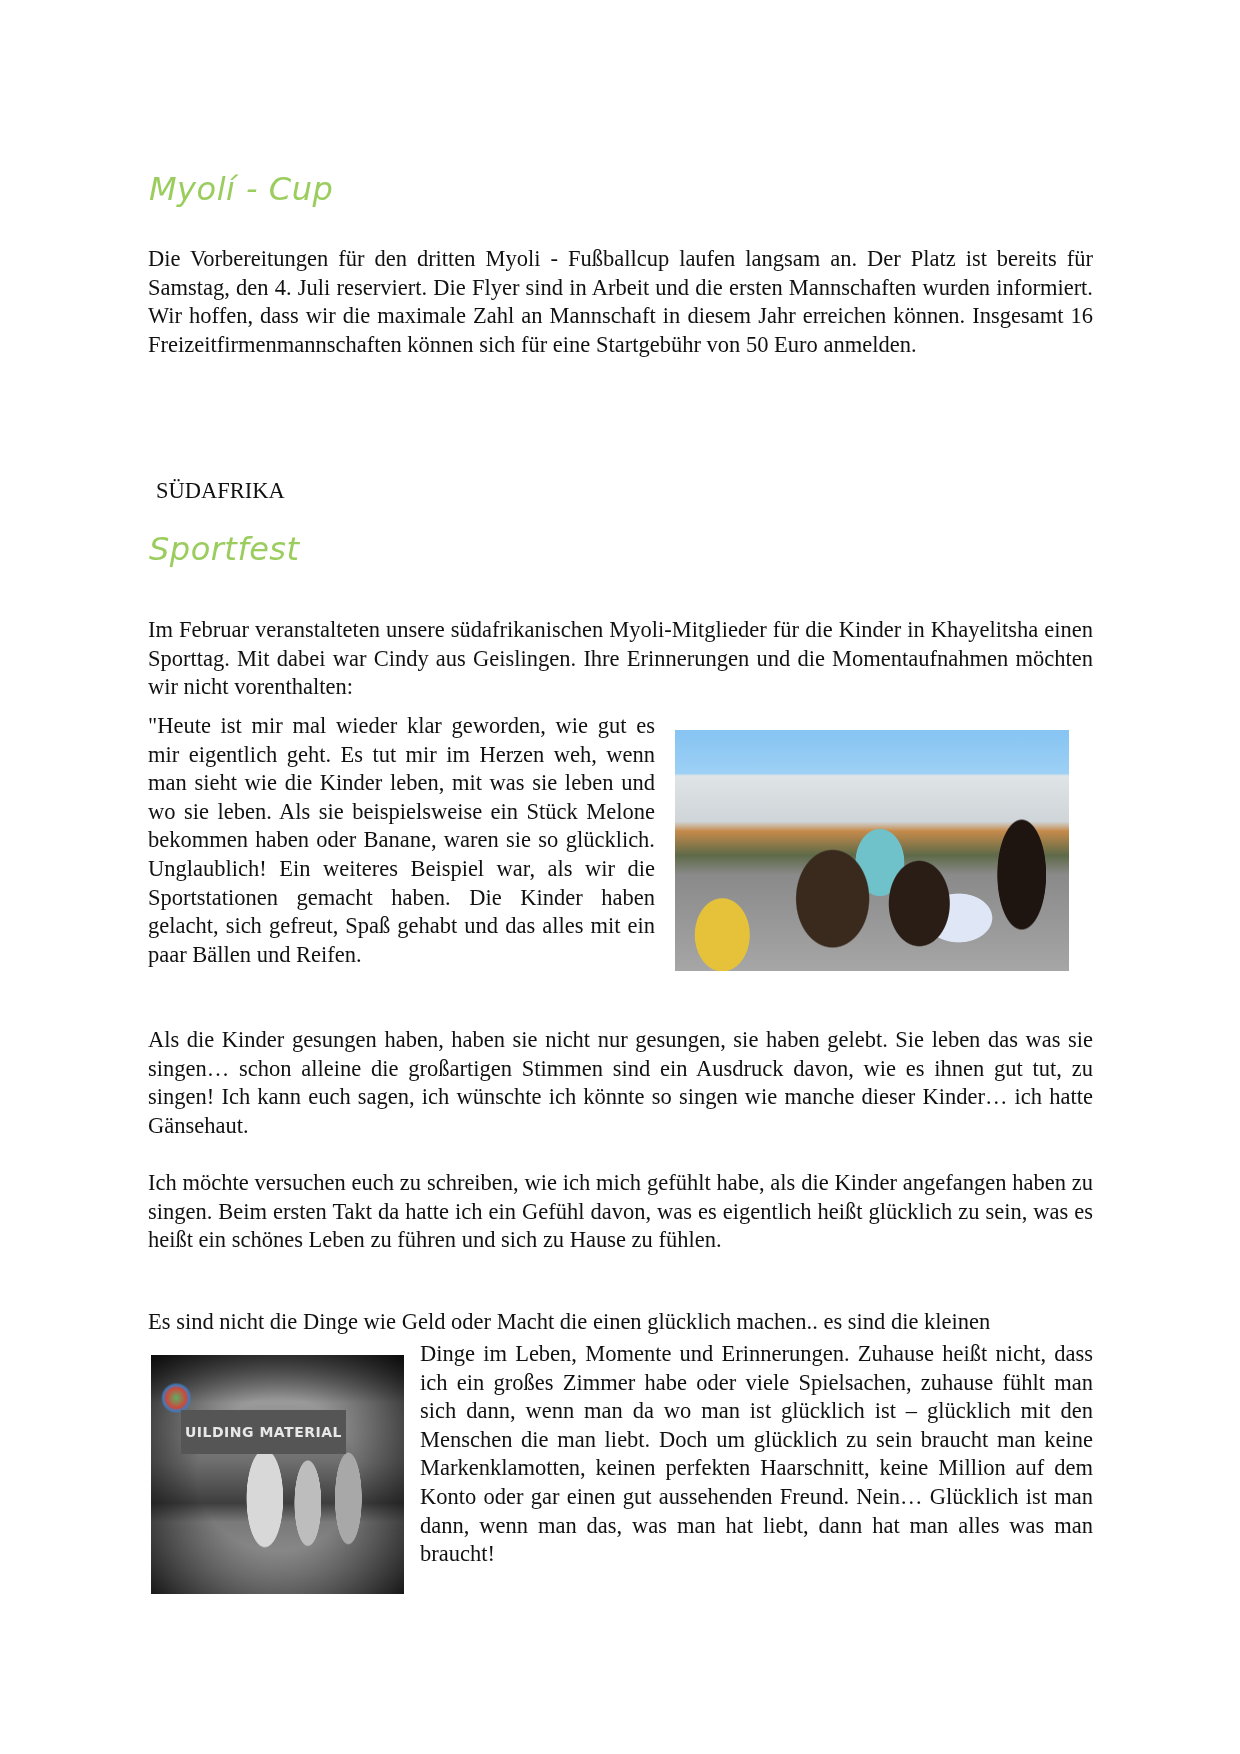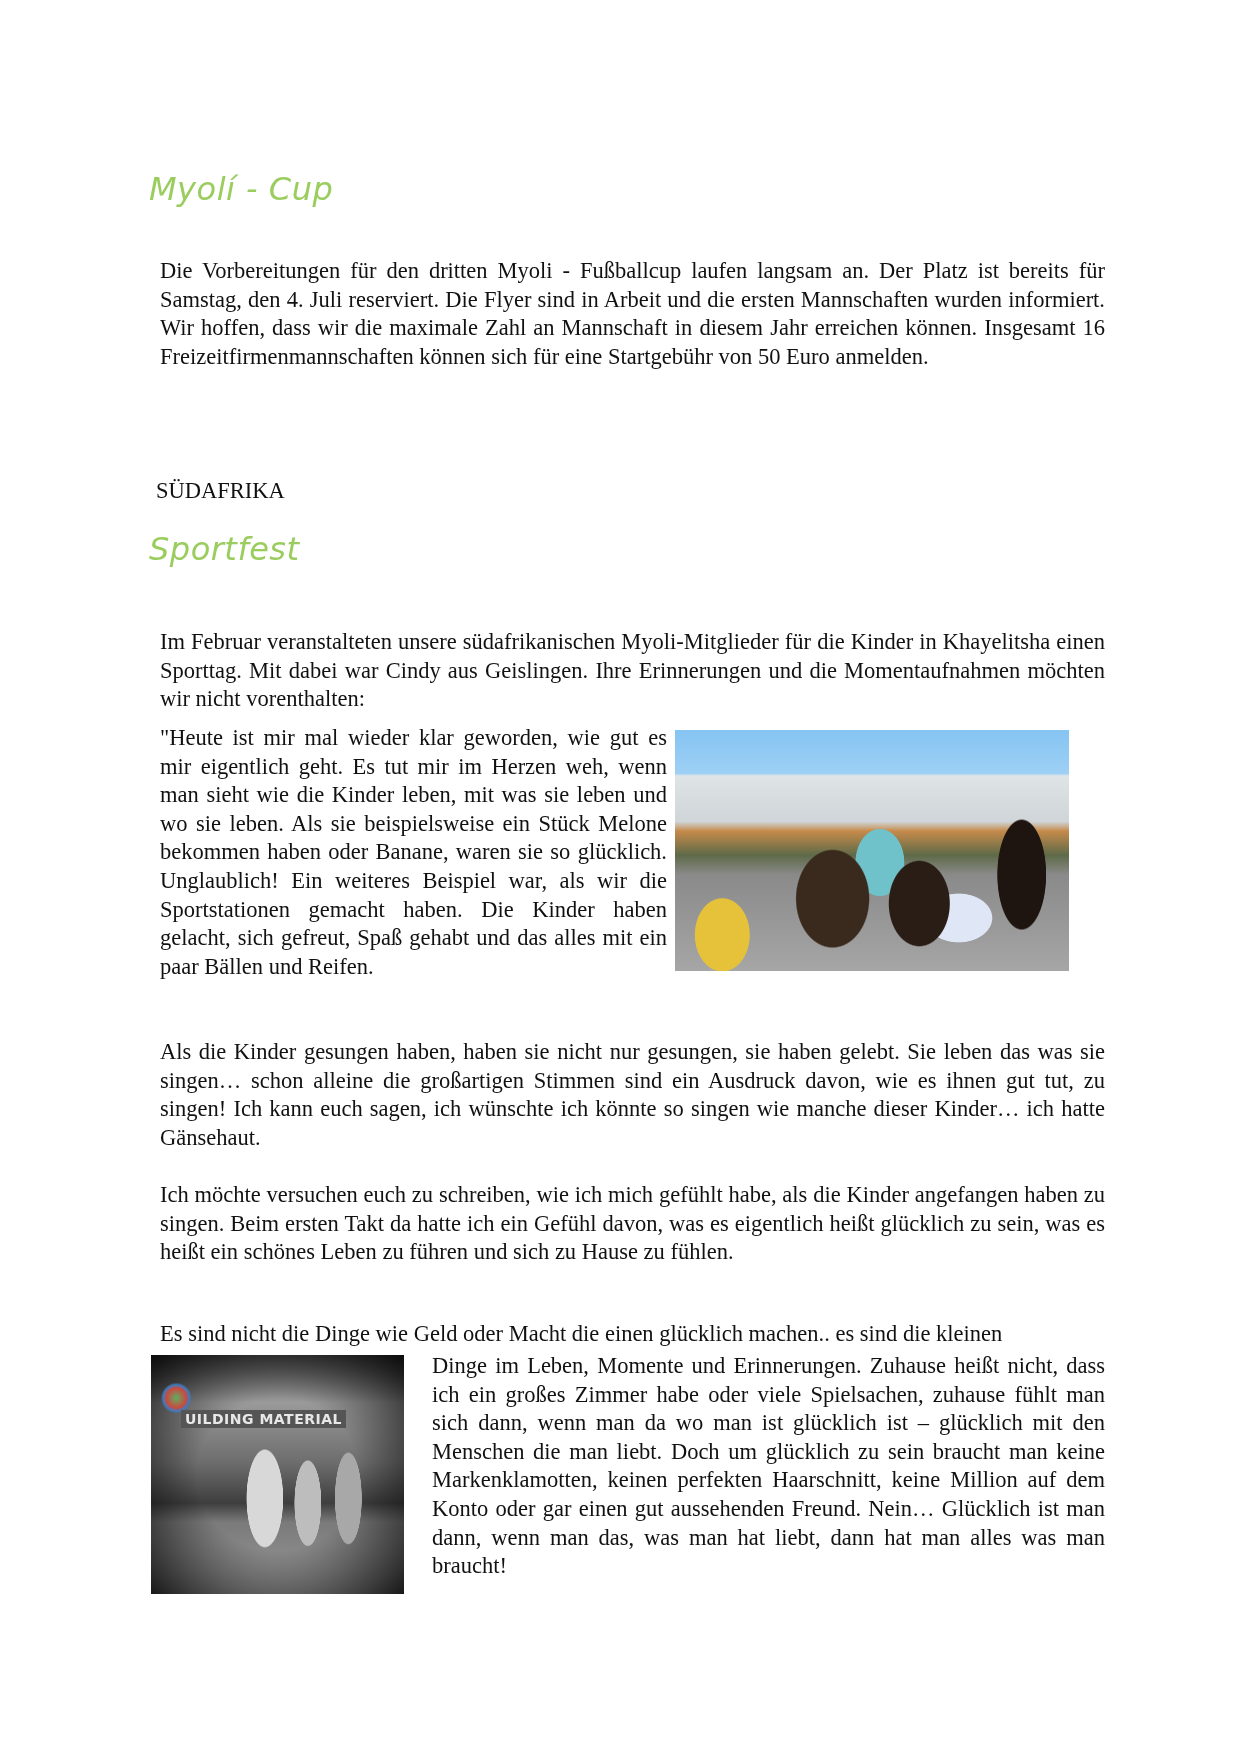--- a/index.html
+++ b/index.html
@@ -1,21 +1,21 @@
 <!DOCTYPE html>
 <html><head>
 <meta charset="utf-8">
 <style>
   html, body { margin: 0; padding: 0; background: #ffffff; }
   body { width: 1240px; height: 1754px; position: relative; overflow: hidden;
          font-family: "Liberation Serif", "DejaVu Serif", serif; color: #111; }
   .heading { position: absolute; left: 149px; font-family: "DejaVu Sans", sans-serif;
              font-style: italic; color: #9acd5e; font-size: 32px; letter-spacing: 0.5px; }
   .para { position: absolute; left: 148px; width: 945px; font-size: 22.5px; line-height: 28.6px;
-          text-align: justify; margin: 12px; }
+          text-align: justify; margin: 0; }
   .section-label { position: absolute; left: 156px; font-size: 22.5px; }
   .photo { position: absolute; overflow: hidden; }
   .photo1 { left: 675px; top: 730px; width: 394px; height: 241px;
     background:
       radial-gradient(ellipse 60px 80px at 40% 70%, #3a2a1e 60%, transparent 62%),
       radial-gradient(ellipse 50px 70px at 62% 72%, #2a1d16 60%, transparent 62%),
       radial-gradient(ellipse 40px 90px at 88% 60%, #1e1410 60%, transparent 62%),
       radial-gradient(ellipse 45px 60px at 12% 85%, #e6c23a 60%, transparent 62%),
       radial-gradient(ellipse 55px 40px at 72% 78%, #dfe6f5 60%, transparent 62%),
       radial-gradient(ellipse 40px 55px at 52% 55%, #6fc2c9 60%, transparent 62%),
@@ -24,21 +24,21 @@
   .photo2 { left: 151px; top: 1355px; width: 253px; height: 239px;
     background:
       radial-gradient(circle 22px at 10% 18%, #5fae62 0%, #c94a3e 45%, #3d7bbf 60%, transparent 70%),
       radial-gradient(ellipse 30px 80px at 45% 60%, #d8d8d8 60%, transparent 62%),
       radial-gradient(ellipse 22px 70px at 62% 62%, #bdbdbd 60%, transparent 62%),
       radial-gradient(ellipse 22px 75px at 78% 60%, #a8a8a8 60%, transparent 62%),
       radial-gradient(ellipse at center, transparent 45%, rgba(0,0,0,0.85) 100%),
       linear-gradient(to bottom, #4a4a4a 0%, #9a9a9a 20%, #6d6d6d 45%, #3e3e3e 62%, #7a7a7a 70%, #9b9b9b 100%);
   }
   .photo2 .sign { position: absolute; left: 30px; top: 55px; color: #e8e8e8; font-family: "DejaVu Sans", sans-serif;
-    font-weight: bold; font-size: 14px; background: #555; padding: 1px 4px; letter-spacing: 0.5px; }
+    font-weight: bold; font-size: 14px; background: #555; padding: 14px 4px; letter-spacing: 0.5px; }
 </style>
 </head>
 <body>
 
 <div class="heading" style="top:170px;">Myolí - Cup</div>
 
 <p class="para" style="top:245px;">Die Vorbereitungen für den dritten Myoli - Fußballcup laufen langsam an. Der Platz ist bereits für Samstag, den 4. Juli reserviert. Die Flyer sind in Arbeit und die ersten Mannschaften wurden informiert. Wir hoffen, dass wir die maximale Zahl an Mannschaft in diesem Jahr erreichen können. Insgesamt 16 Freizeitfirmenmannschaften können sich für eine Startgebühr von 50 Euro anmelden.</p>
 
 <div class="section-label" style="top:478px;">SÜDAFRIKA</div>
 

